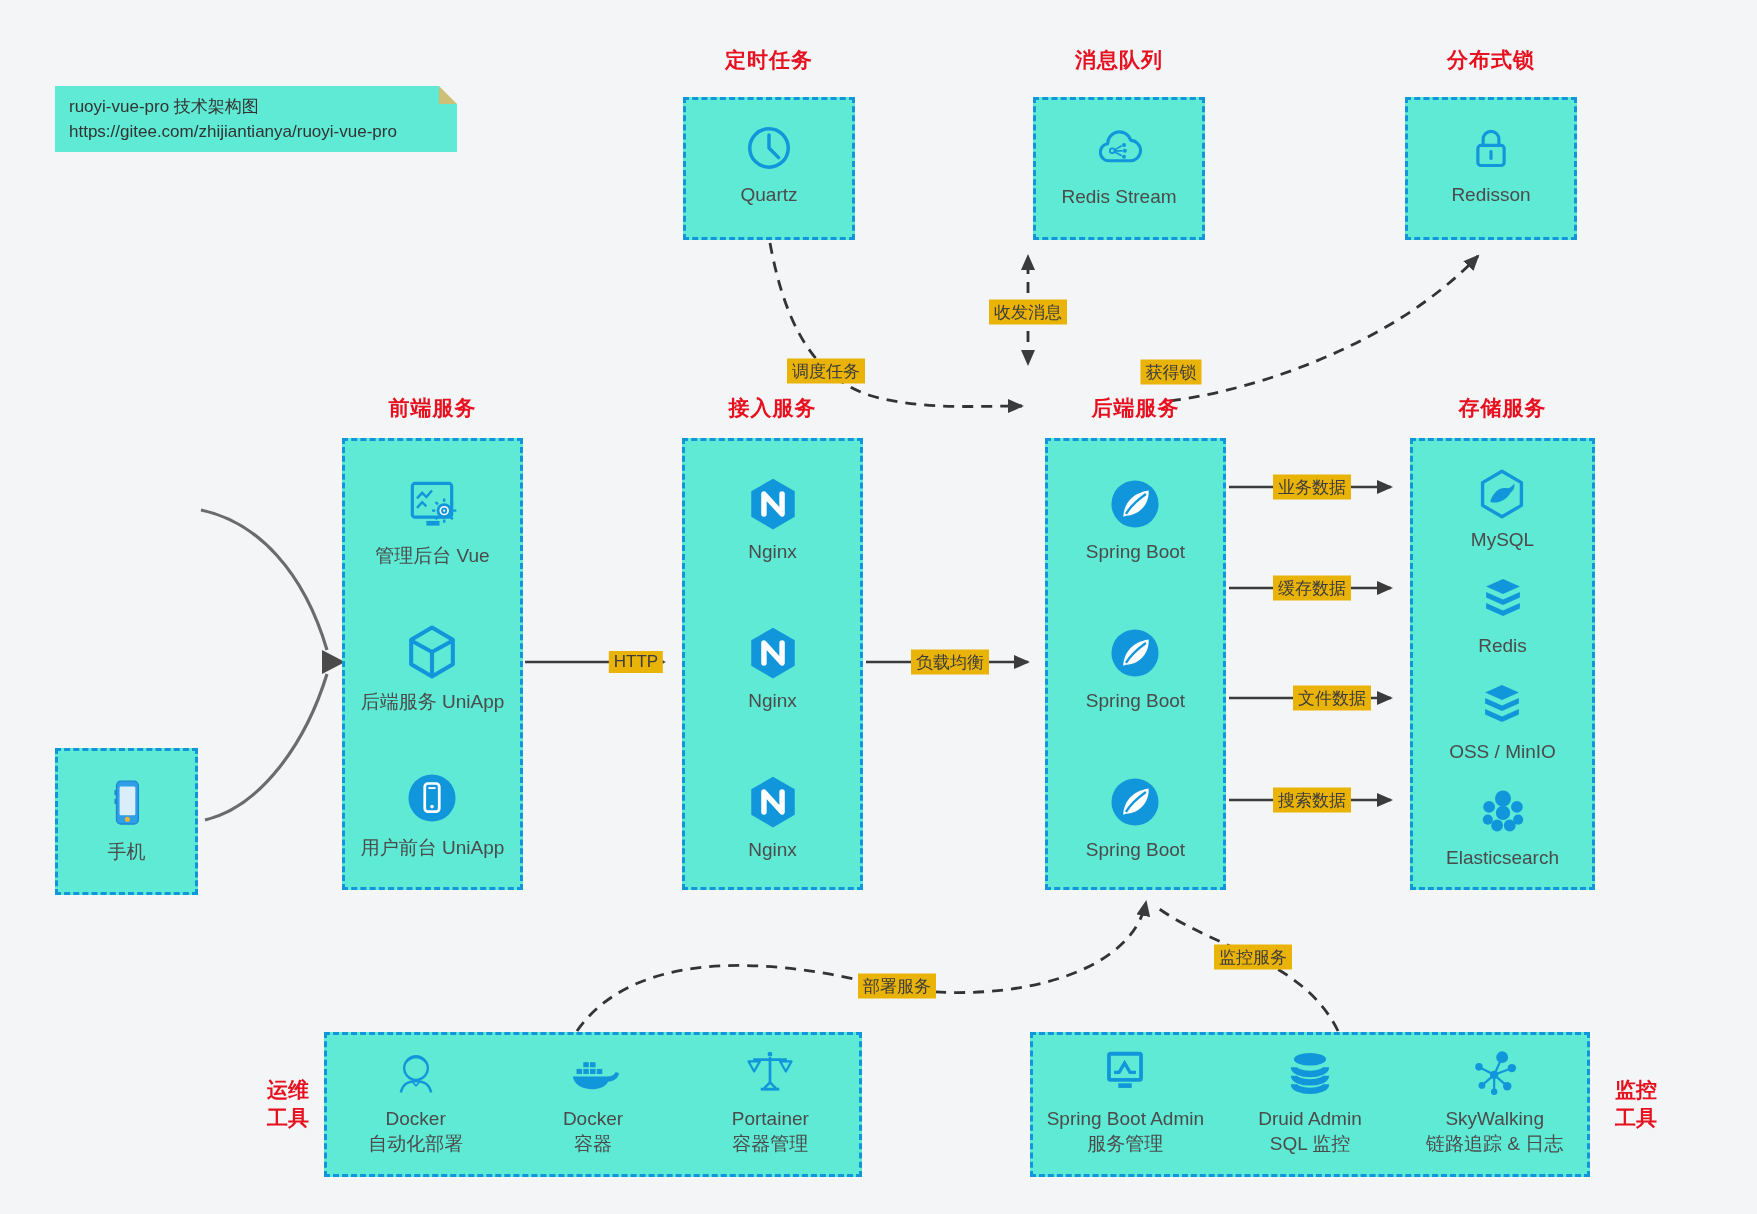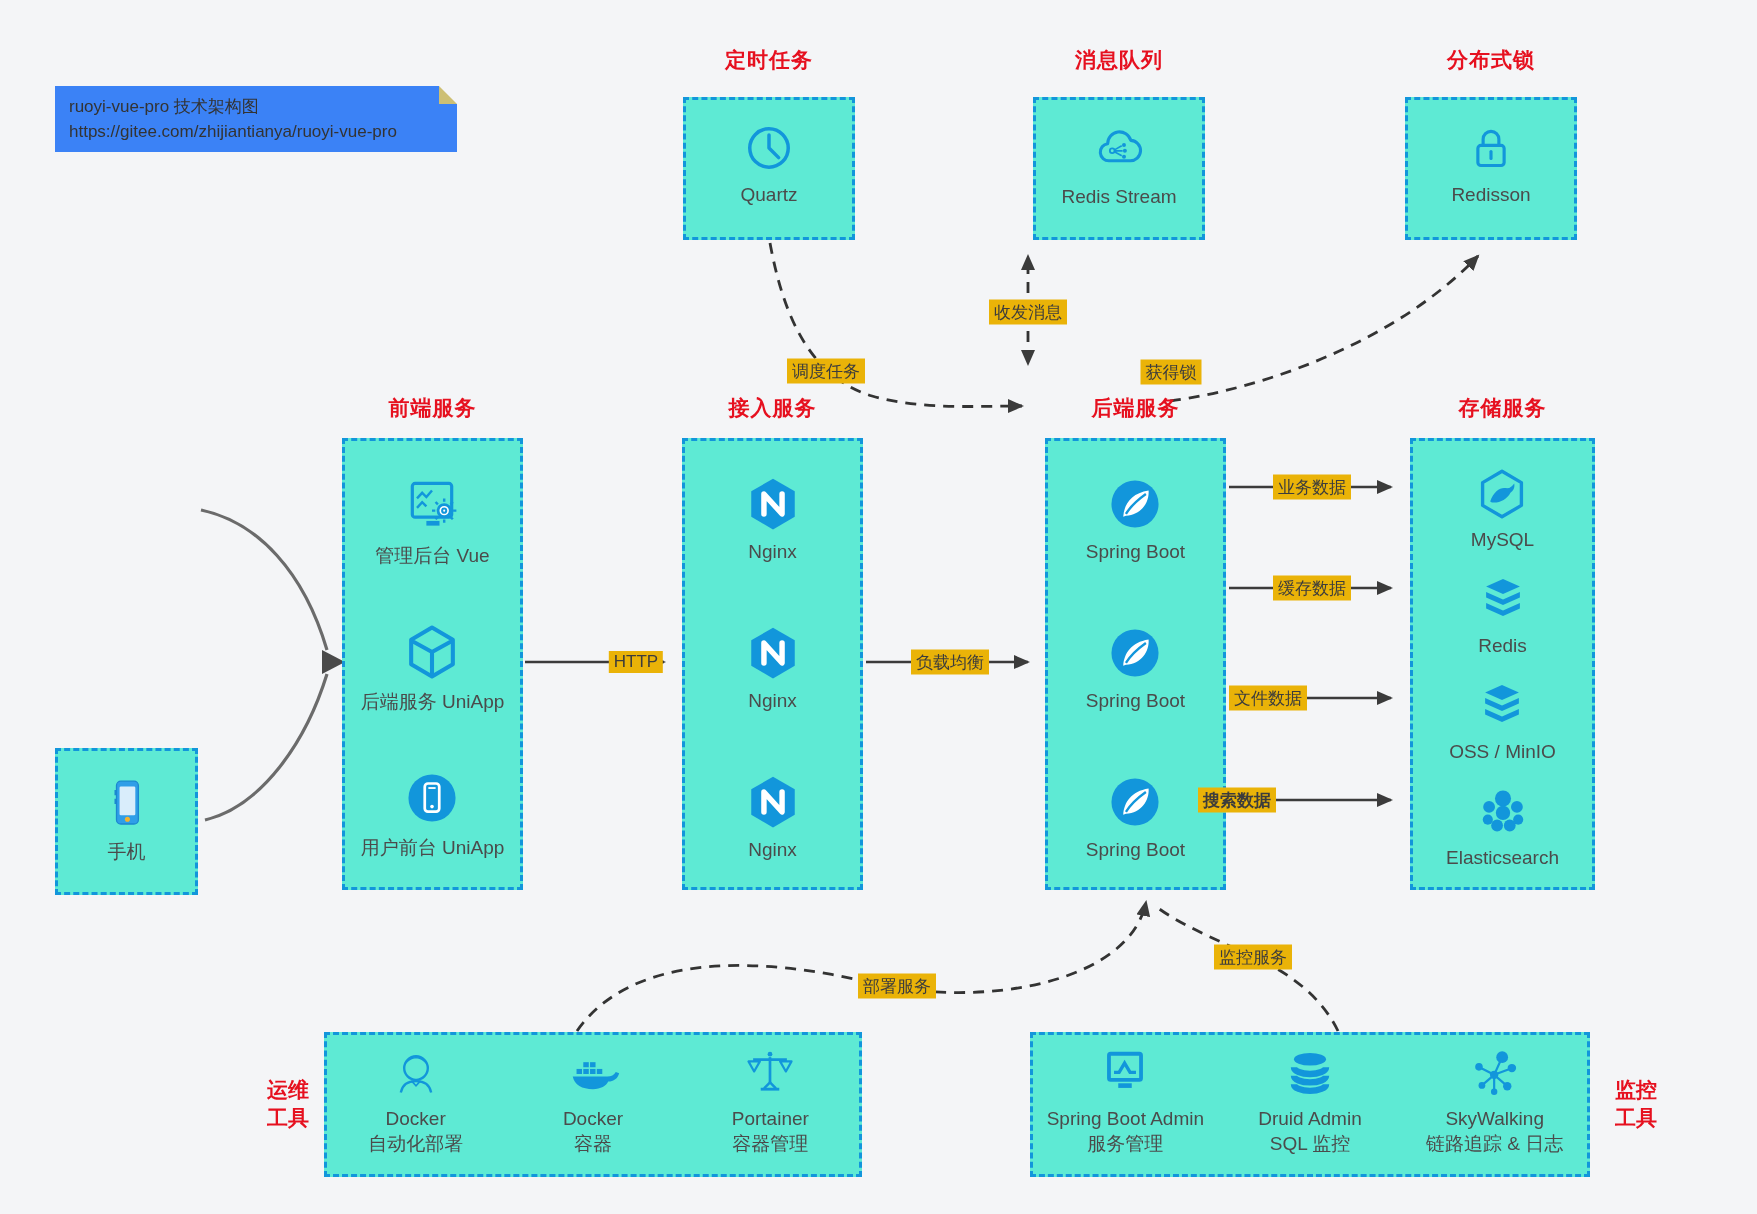--- a/index.html
+++ b/index.html
@@ -25,21 +25,21 @@
 
   
   .botbox{height:145px;flex-direction:row;align-items:flex-start;justify-content:space-around;padding-top:12px;}
   .botitem{display:flex;flex-direction:column;align-items:center;width:190px;}
   .botname{font-size:19px;color:#4b4b4b;margin-top:6px;line-height:1.3;white-space:nowrap;}
   .botdesc{font-size:19px;color:#4b4b4b;line-height:1.3;white-space:nowrap;}
   .sidelabel{position:absolute;color:#e6101f;font-weight:bold;font-size:21px;line-height:28px;
              text-align:center;z-index:3;}
 
   
-  .note{position:absolute;left:55px;top:86px;width:402px;height:66px;background:#3b82f6;
+  .note{position:absolute;left:55px;top:86px;width:402px;height:66px;background:#5eead4;
         z-index:2;box-sizing:border-box;padding:9px 14px;font-size:17px;color:#333;line-height:1.45;}
   .note .fold{position:absolute;top:0;right:0;width:0;height:0;
               border-top:18px solid #f4f5f7;border-left:18px solid #cdbf74;}
 
   
   .elabel{position:absolute;transform:translate(-50%,-50%);background:#eab308;padding:1px 5px;
           font-size:17px;color:#3c3c3c;white-space:nowrap;z-index:4;}
 </style>
 </head>
 <body>
@@ -388,21 +388,21 @@
   </div>
   <div class="sidelabel" style="left:1600px;top:1076px;width:72px;">
     <div>监控</div>
     <div>工具</div>
   </div>
 
   <div class="elabel" style="left:597px;top:662px;margin-left:39px;">HTTP</div>
   <div class="elabel" style="left:950px;top:662px;">负载均衡</div>
   <div class="elabel" style="left:1312px;top:487px;">业务数据</div>
   <div class="elabel" style="left:1312px;top:588px;">缓存数据</div>
-  <div class="elabel" style="left:1268px;top:698px;">文件数据</div>
-  <div class="elabel" style="left:1237px;top:800px;font-weight:bold;">搜索数据</div>
+  <div class="elabel" style="left:1332px;top:698px;">文件数据</div>
+  <div class="elabel" style="left:1312px;top:800px;">搜索数据</div>
   <div class="elabel" style="left:826px;top:371px;">调度任务</div>
   <div class="elabel" style="left:1028px;top:312px;">收发消息</div>
   <div class="elabel" style="left:1171px;top:372px;">获得锁</div>
   <div class="elabel" style="left:897px;top:986px;">部署服务</div>
   <div class="elabel" style="left:1253px;top:957px;">监控服务</div>
 
 </div>
 
 </body></html>

